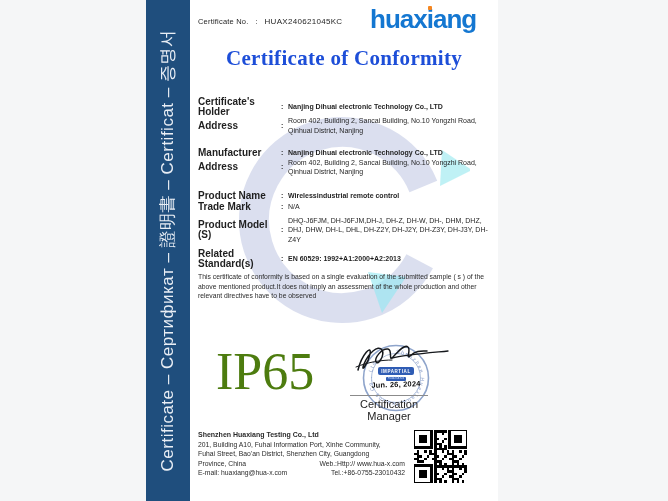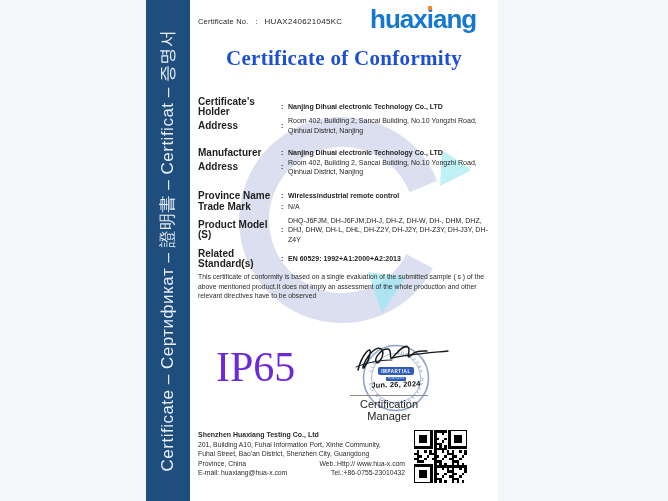--- a/index.html
+++ b/index.html
@@ -64,21 +64,21 @@
   .field-row:nth-child(7){margin-bottom:5px;}
   .field-row:nth-child(8){margin-bottom:5px;}
   .disclaimer{
     position:absolute;left:8px;top:272px;width:292px;
     font-size:6.8px;line-height:9.6px;color:#2b2b2b;
   }
   
   .rating{
     position:absolute;left:26px;top:346px;
     font-family:"Liberation Serif", serif;
-    font-size:42px;line-height:1;color:#6d28d9;letter-spacing:0;
+    font-size:52px;line-height:1;color:#4d7c0f;letter-spacing:0;
   }
   
   .stamp-circle{position:absolute;left:172px;top:344px;width:68px;height:68px;}
   .impartial{
     position:absolute;left:188px;top:367px;width:36px;height:8px;
     background:#2f5cb4;border-radius:2px;color:#fff;
     font-size:4.5px;font-weight:bold;letter-spacing:.6px;
     display:flex;align-items:center;justify-content:center;
   }
   .impartial-sub{
@@ -144,21 +144,21 @@
         <span class="lbl">Manufacturer</span>
         <span class="col">:</span>
         <span class="val b">Nanjing Dihuai electronic Technology Co., LTD</span>
       </div>
       <div class="field-row">
         <span class="lbl">Address</span>
         <span class="col">:</span>
         <span class="val">Room 402, Building 2, Sancai Building, No.10 Yongzhi Road, Qinhuai District, Nanjing</span>
       </div>
       <div class="field-row">
-        <span class="lbl">Province Name</span>
+        <span class="lbl">Product Name</span>
         <span class="col">:</span>
         <span class="val b">Wirelessindustrial remote control</span>
       </div>
       <div class="field-row">
         <span class="lbl">Trade Mark</span>
         <span class="col">:</span>
         <span class="val">N/A</span>
       </div>
       <div class="field-row">
         <span class="lbl">Product Model (S)</span>

